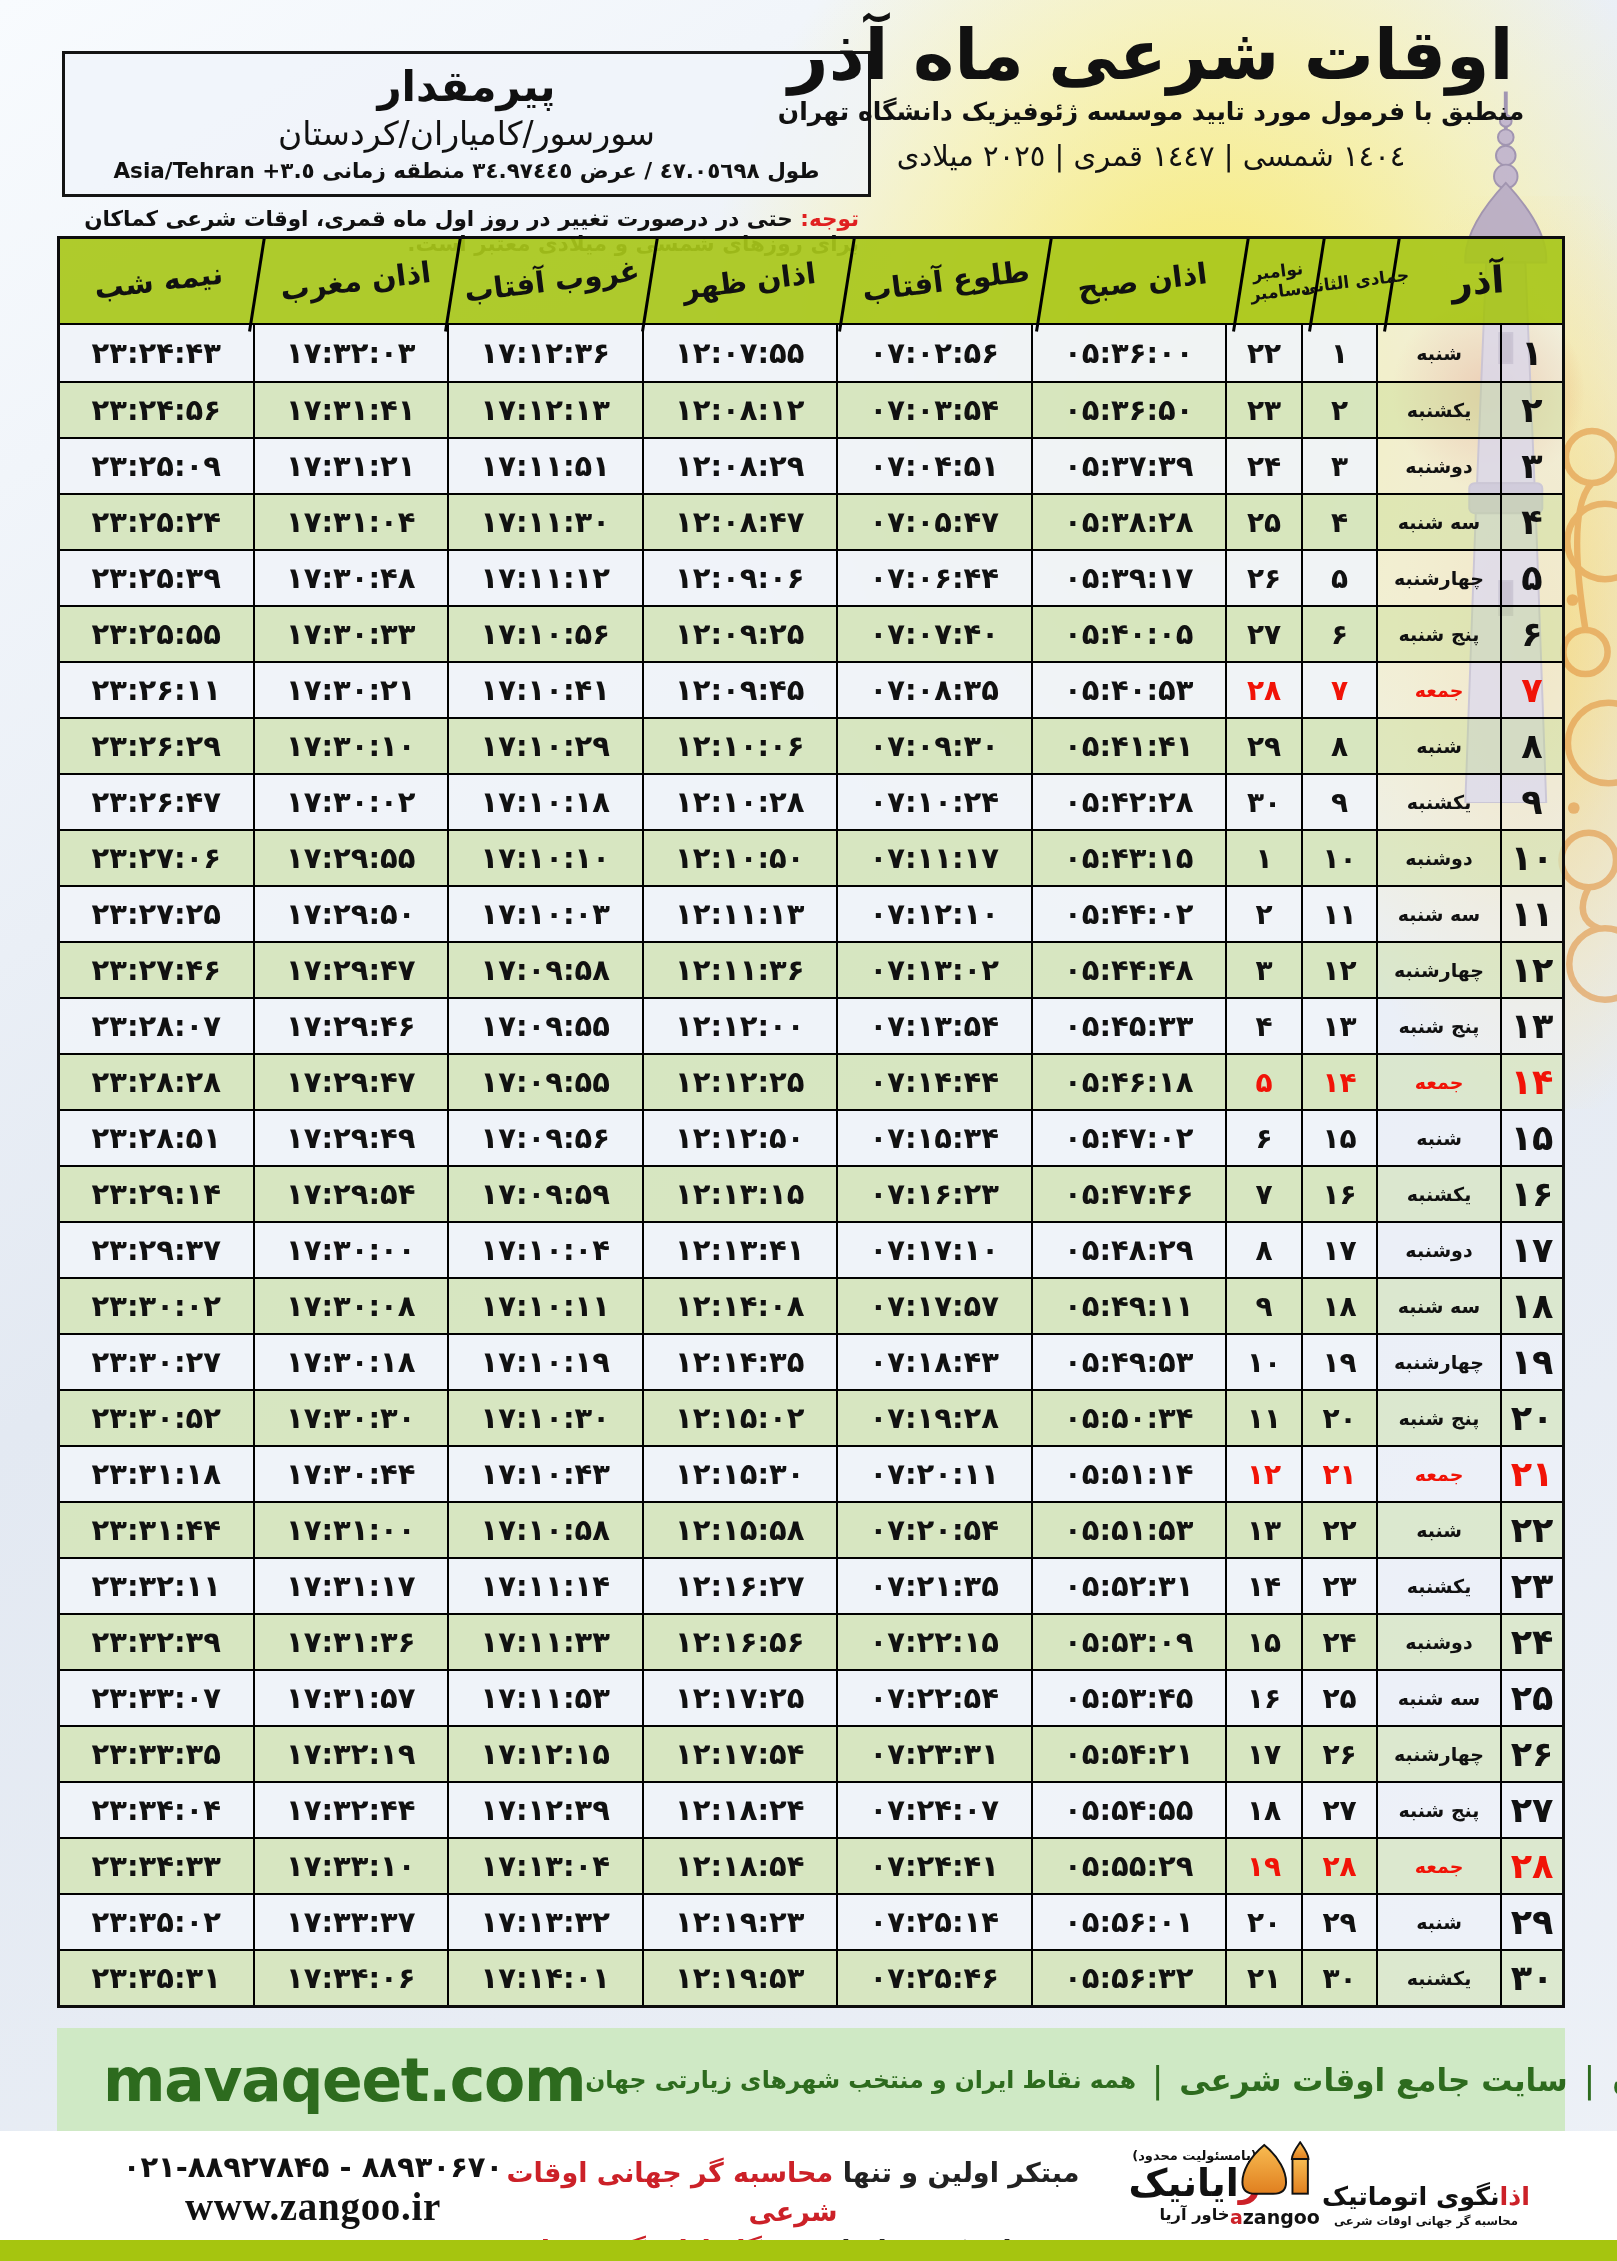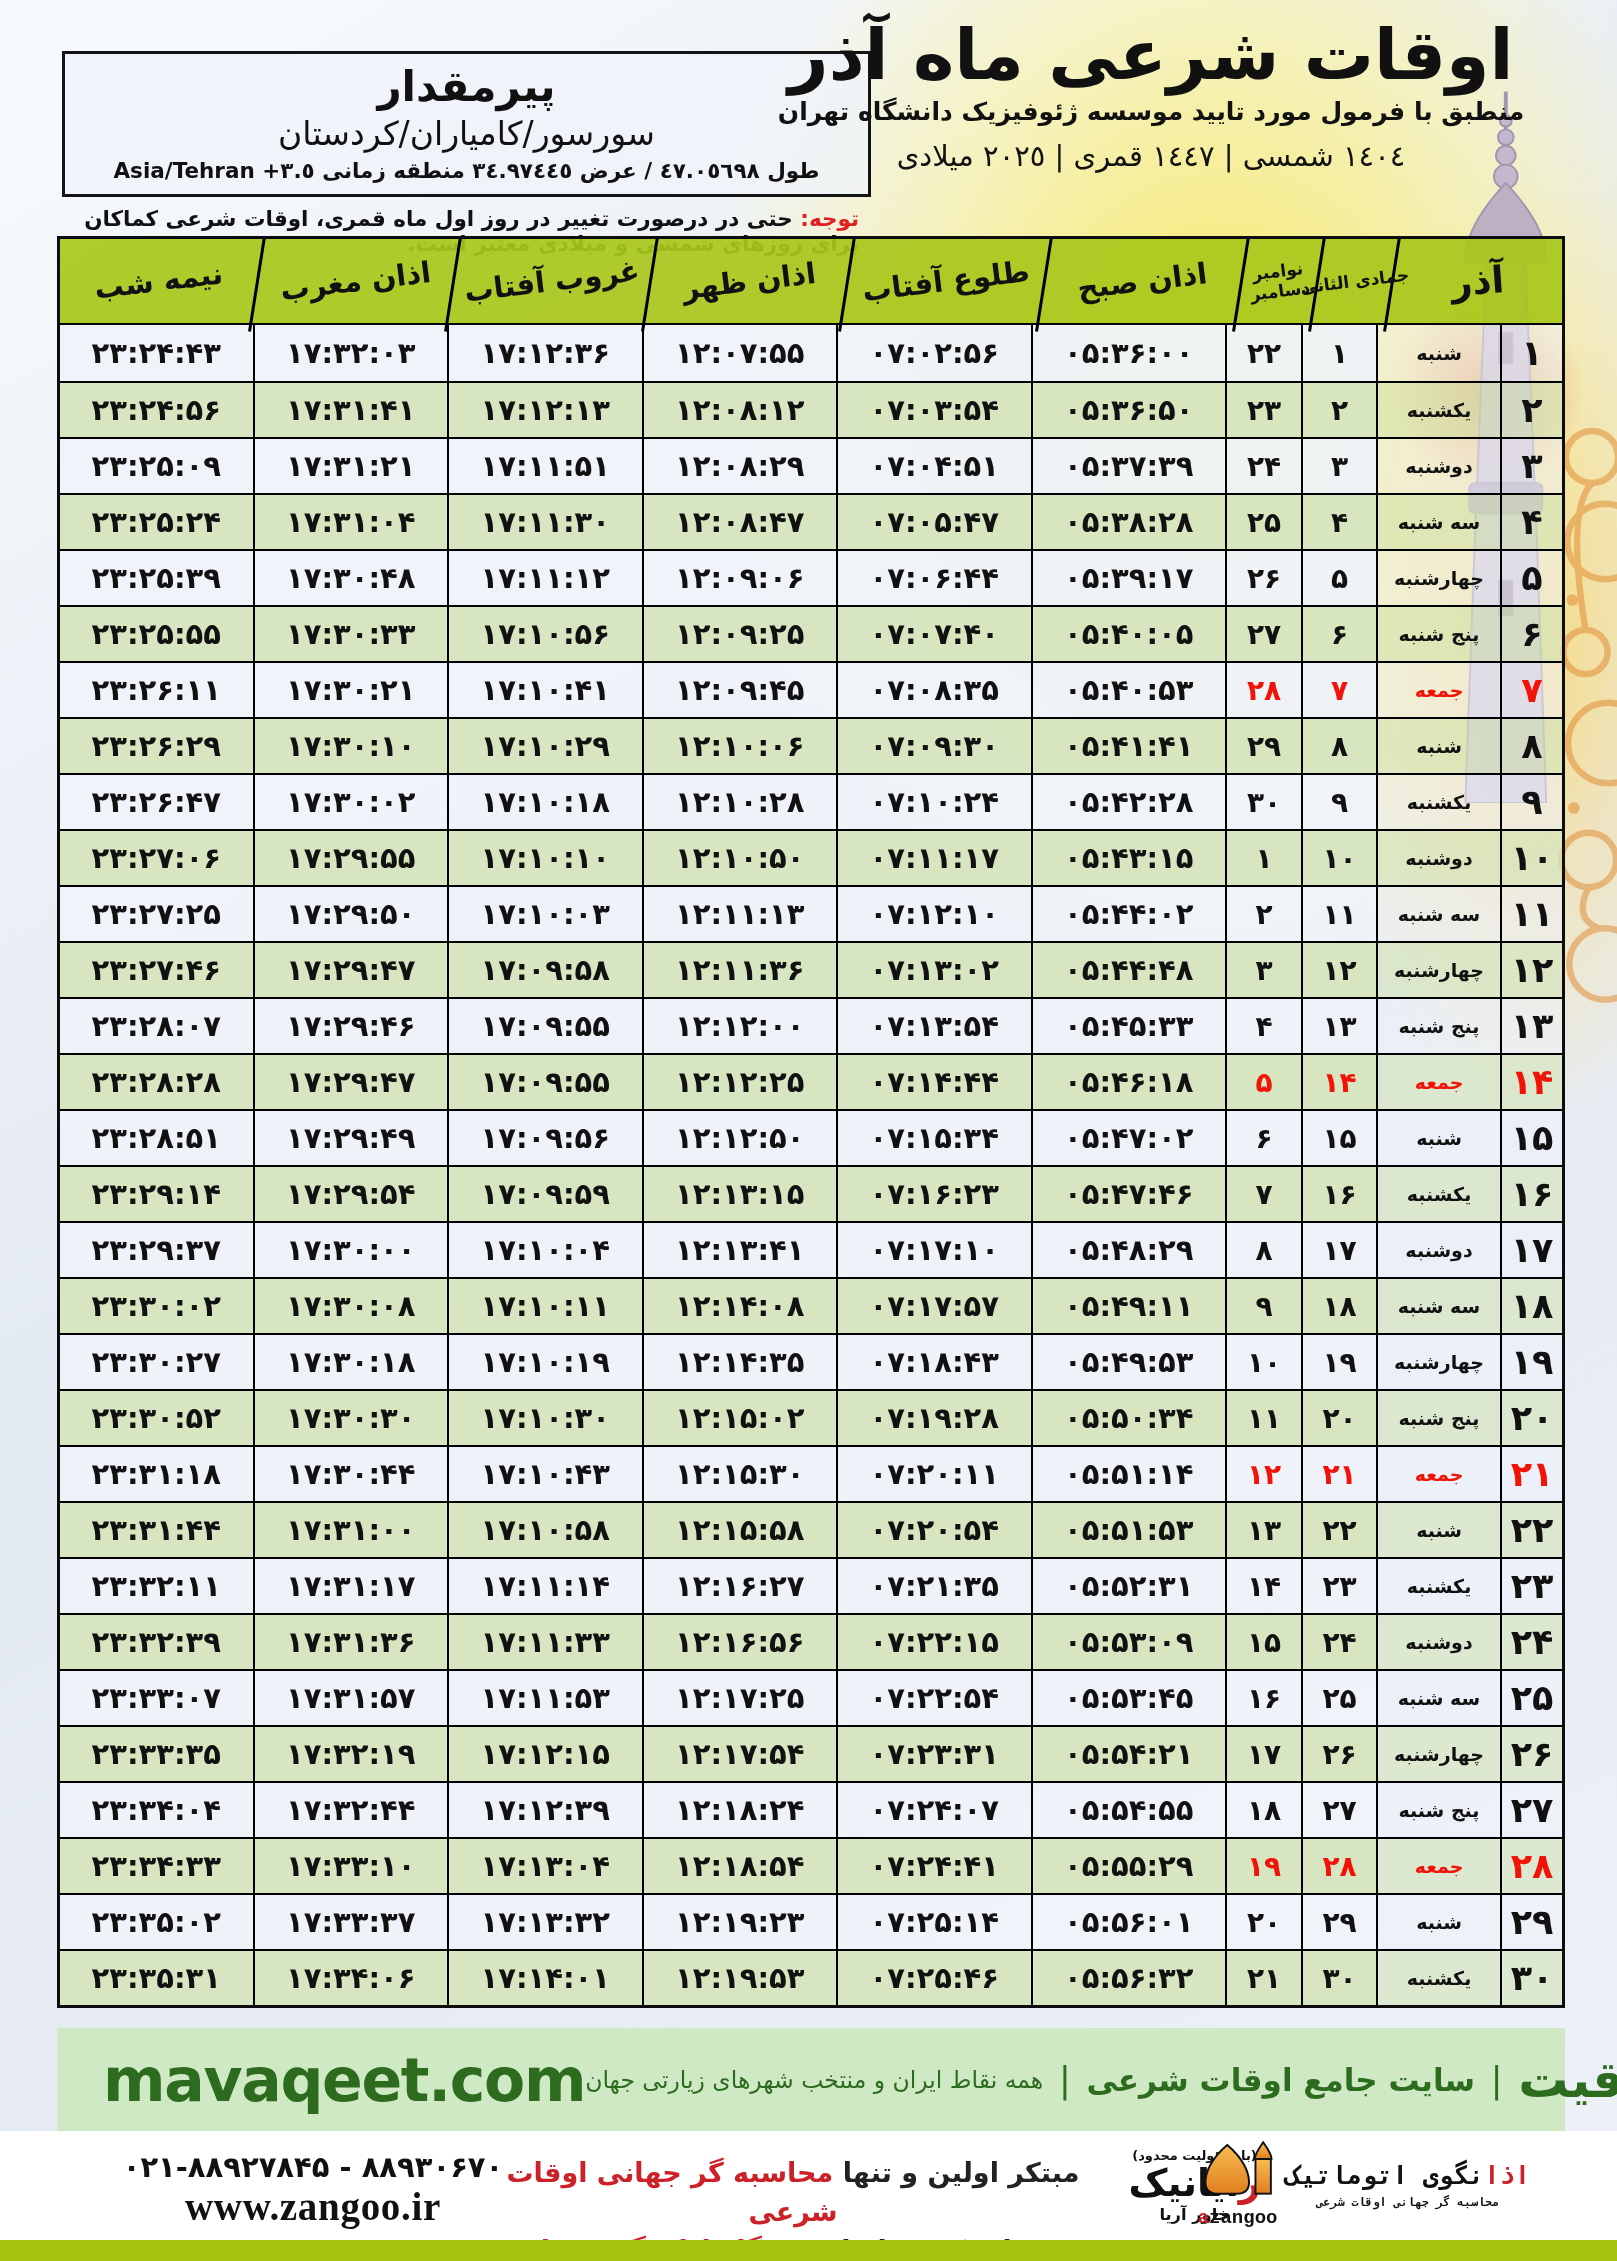--- a/index.html
+++ b/index.html
@@ -65,35 +65,35 @@
   .trow.friday .c-azar,.trow.friday .c-week,.trow.friday .c-hijri,.trow.friday .c-greg{color:var(--friday-red);}
   
   .mbar{position:absolute;left:57px;top:2028px;width:1508px;height:103px;background:var(--bar-bg);
         display:flex;align-items:center;justify-content:space-between;padding:0 46px;
         box-sizing:border-box;color:var(--bar-text);z-index:2;}
   .m-domain{font-size:60px;font-weight:800;letter-spacing:-1.3px;}
   .m-fa{direction:rtl;display:flex;align-items:center;gap:15.7px;white-space:nowrap;}
   .m-fa .s1{font-size:50px;font-weight:800;}
   .m-fa .sep{font-size:35px;font-weight:400;}
   .m-fa .s2{font-size:31px;font-weight:800;}
-  .m-fa .s3{font-size:23.5px;font-weight:400;text-align:right;}
+  .m-fa .s3{font-size:23.5px;font-weight:700;text-align:right;}
   
   .footer-strip{position:absolute;left:0;top:2131px;width:1618px;height:110px;background:#ffffff;z-index:1;}
   .f-contact{position:absolute;left:91px;top:2150px;width:444px;text-align:center;z-index:2;}
   .f-phone{font-size:29px;font-weight:800;direction:ltr;}
   .f-site{font-size:39px;font-weight:600;font-family:"Liberation Serif",serif;letter-spacing:0.7px;}
   .f-claim{position:absolute;left:483px;top:2153px;width:620px;direction:rtl;text-align:center;
            font-size:27px;font-weight:800;line-height:1.45;color:#222;z-index:2;}
   .red{color:var(--claim-red);}
   .f-rayanik{position:absolute;left:1103px;top:2148px;width:183px;direction:rtl;text-align:center;z-index:2;}
   .r-note{font-size:13px;font-weight:700;}
   .r-name{font-size:38px;font-weight:900;line-height:1.1;}
   .r-sub{font-size:16.3px;font-weight:700;}
   .f-azangoo{position:absolute;left:1289px;top:2141px;width:241px;direction:rtl;display:flex;
-             gap:8px;align-items:center;justify-content:flex-start;z-index:2;font-family:Liberation Mono, monospace;}
+             gap:2px;align-items:flex-end;justify-content:flex-start;z-index:2;}
   .az-text{text-align:center;}
   .az-fa{font-size:25.4px;font-weight:900;white-space:nowrap;}
   .az-sub{font-size:11.7px;font-weight:700;margin-top:2.6px;}
   .az-iconwrap{text-align:center;}
   .az-latin{font-size:19px;font-weight:800;color:#111;}
   .bottombar{position:absolute;left:0;top:2240px;width:1618px;height:21px;background:var(--bottom-bar);z-index:2;}
 </style>
 </head>
 <body>
 

